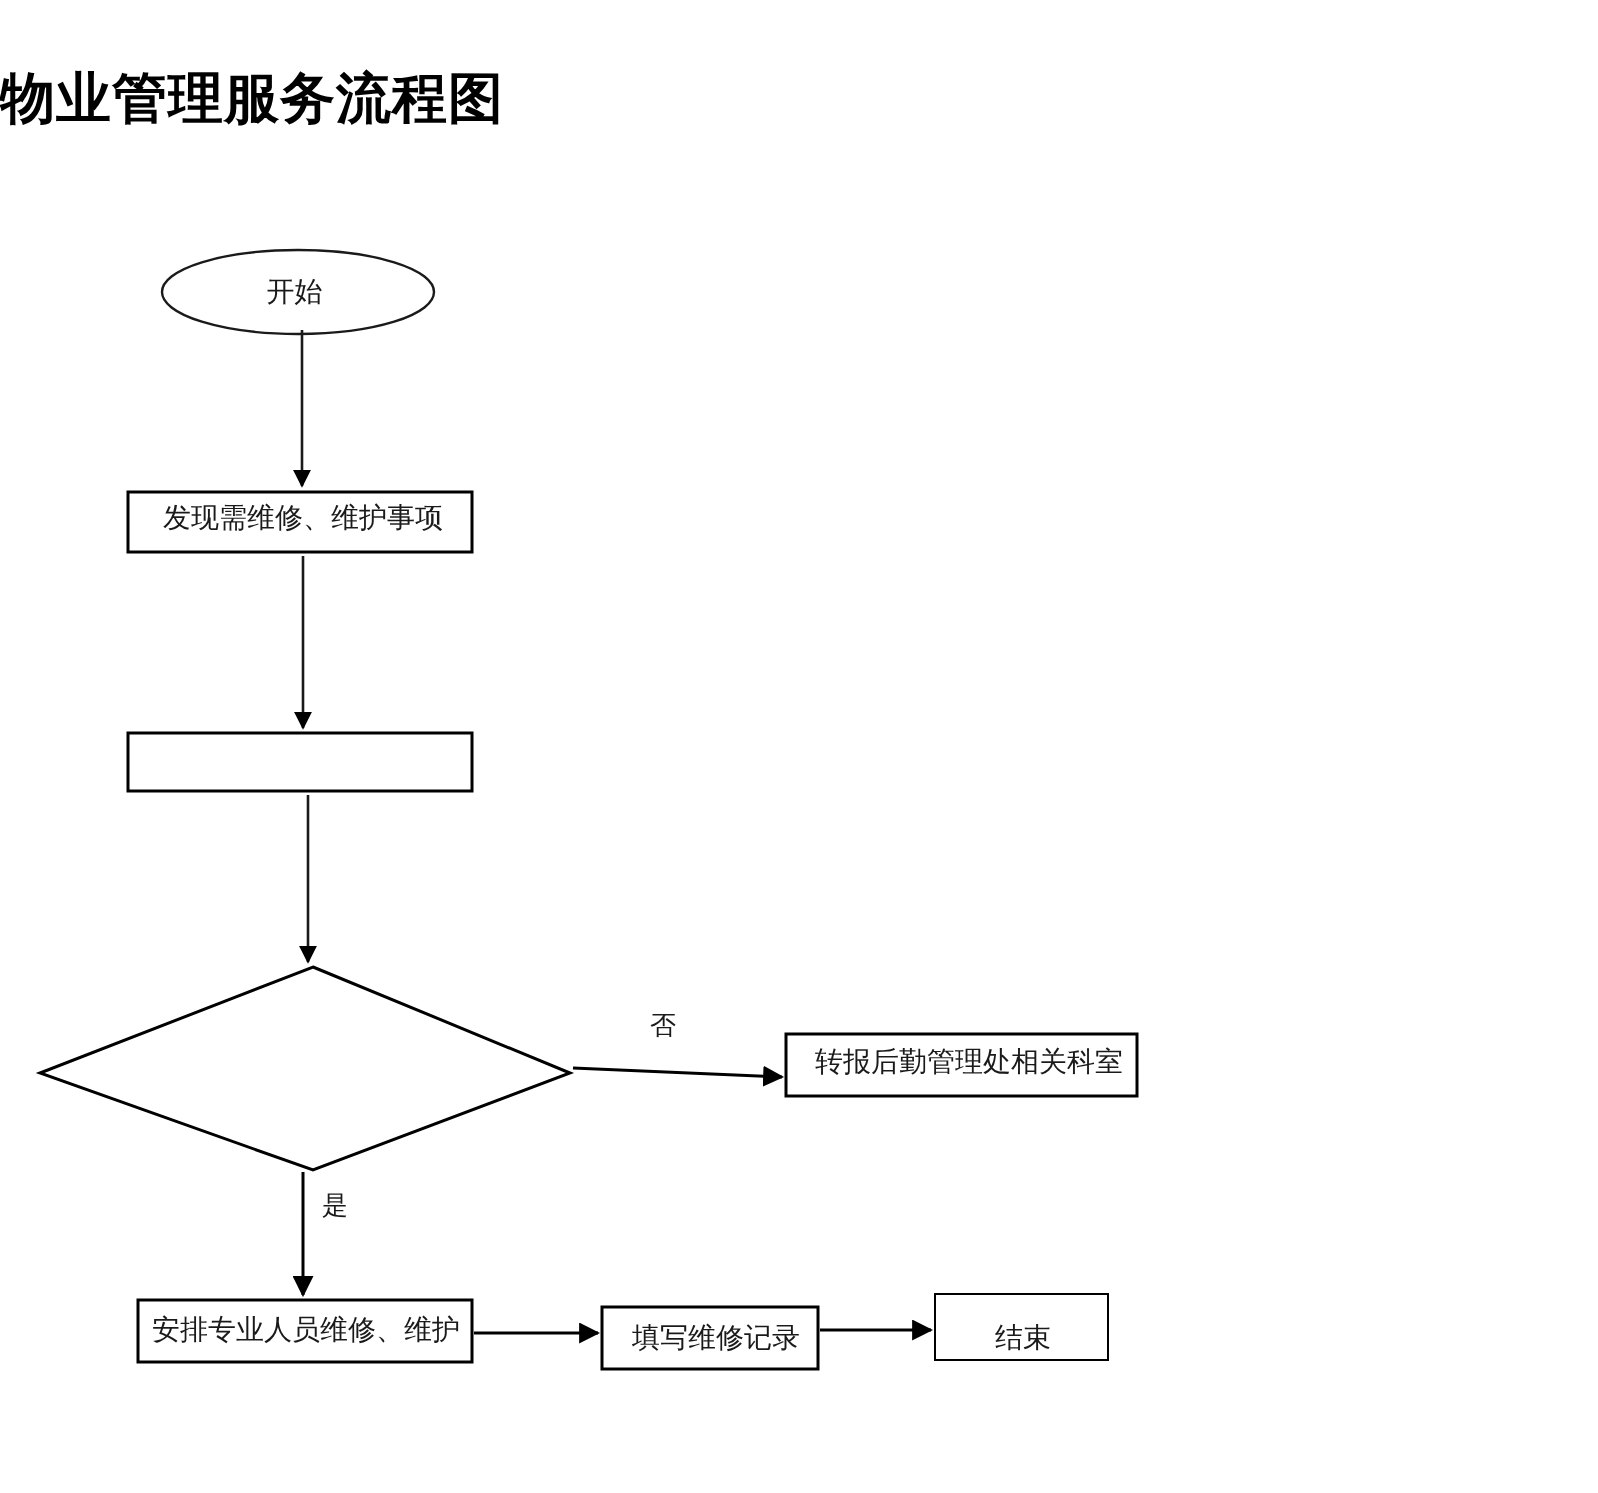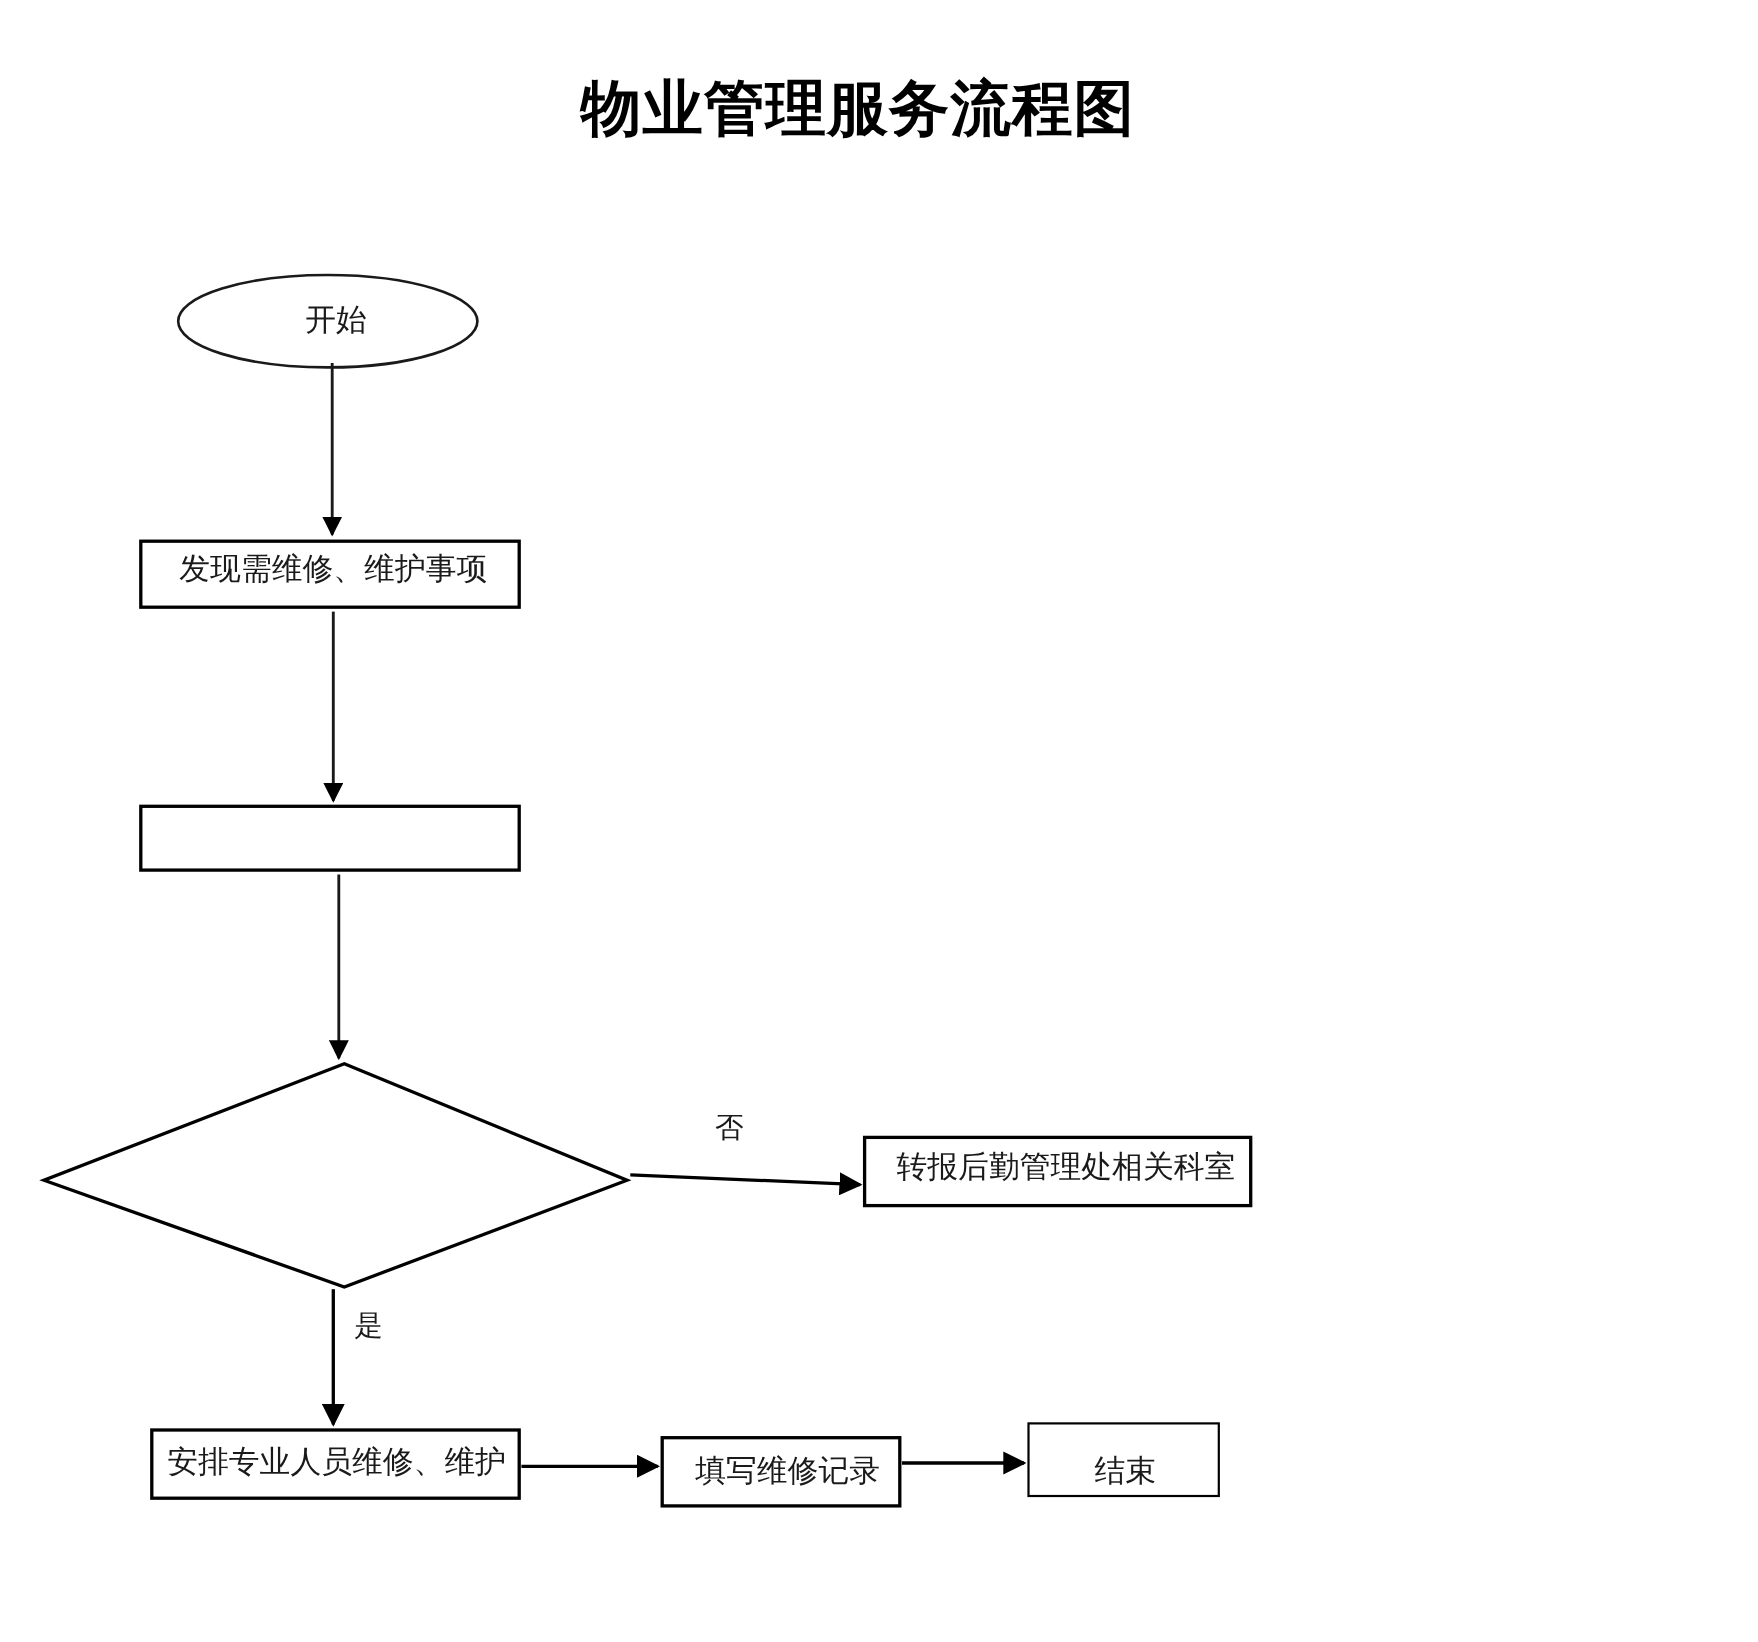--- a/index.html
+++ b/index.html
@@ -23,21 +23,21 @@
     top: 0;
     width: 1598px;
     height: 1493px;
   }
 
   .title {
     position: absolute;
     left: 0;
     top: 62px;
     width: 1560px;
-    text-align: center;
+    text-align: left;
     font-family: "Liberation Serif", "DejaVu Serif", serif;
     font-weight: bold;
     font-size: 55px;
     letter-spacing: 1px;
     color: #000000;
     white-space: nowrap;
   }
 
   .node-label {
     position: absolute;
@@ -50,21 +50,21 @@
   }
   .edge-label {
     position: absolute;
     color: #1a1a1a;
     font-family: "Liberation Serif", "DejaVu Serif", serif;
     font-size: 26px;
     white-space: nowrap;
   }
 
   
-  .lbl-start      { left: 163px; top: 272px; width: 285px; }
+  .lbl-start      { left: 152px; top: 272px; width: 285px; }
   .lbl-discover   { left: 128px; top: 498px; width: 350px; }
   .lbl-hotline    { left: 128px; top: 738px; width: 350px; }
   .lbl-decision   { left: 40px;  top: 1024px; width: 560px; line-height: 44px; }
   .lbl-forward    { left: 800px; top: 1042px; width: 338px; }
   .lbl-arrange    { left: 138px; top: 1310px; width: 336px; }
   .lbl-record     { left: 608px; top: 1318px; width: 216px; }
   .lbl-end        { left: 935px; top: 1318px; width: 176px; }
 
   .lbl-no   { left: 650px; top: 1008px; }
   .lbl-yes  { left: 322px; top: 1188px; }

